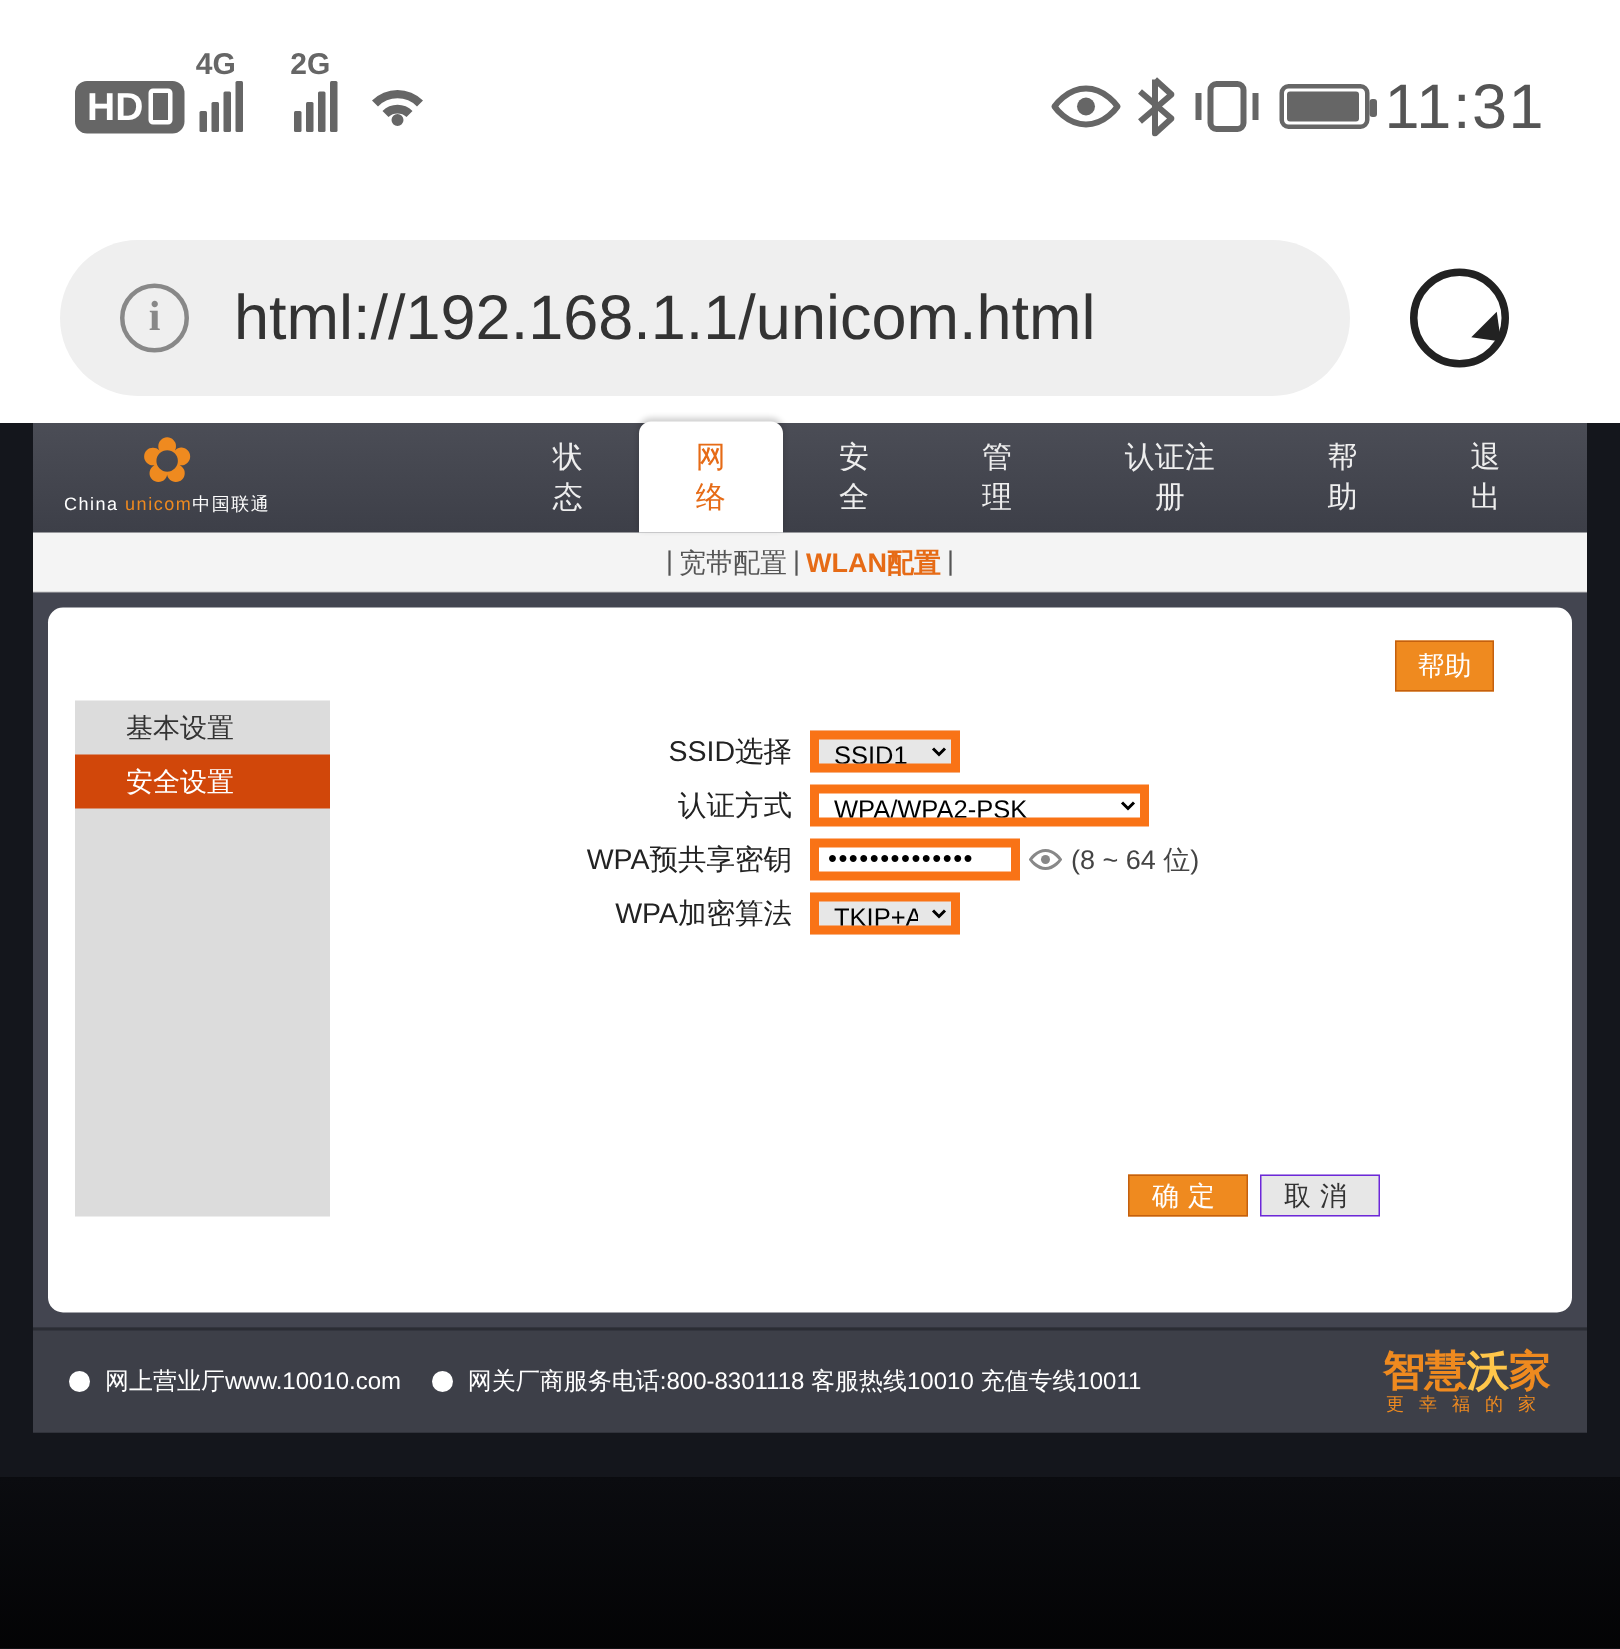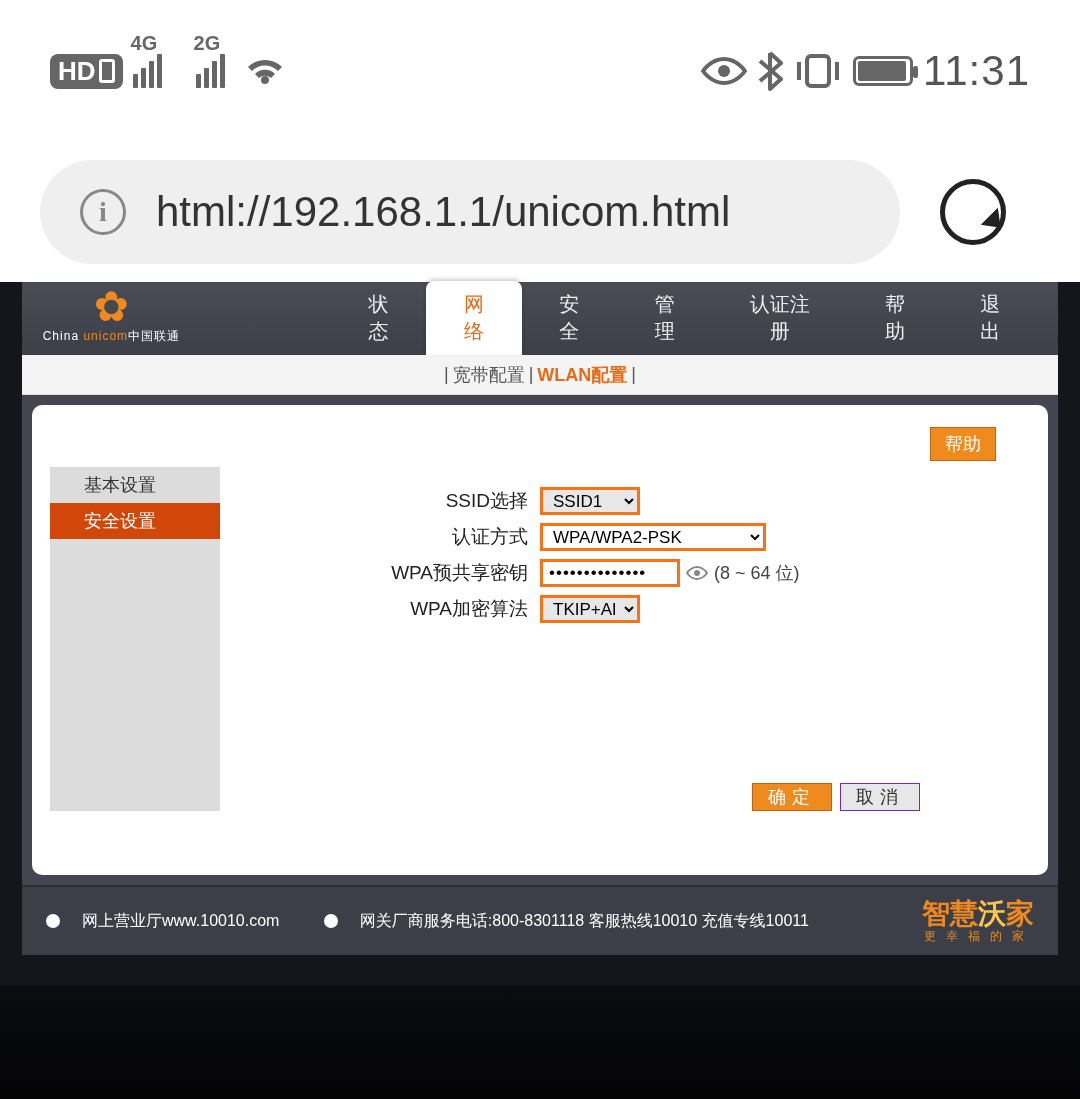--- a/index.html
+++ b/index.html
@@ -65,36 +65,36 @@
 .help-btn{position:absolute;right:52px;top:22px;background:var(--orange-light);color:#fff;font-size:18px;padding:4px 14px;border:1px solid #c4600e;cursor:pointer}
 
 .panel{display:flex;margin-top:44px}
 .sidemenu{width:170px;background:var(--pale-gray)}
 .sidemenu-item{padding:6px 0 6px 34px;font-size:18px;color:#333;cursor:pointer}
 .sidemenu-item.active{background:#d1470a;color:#fff}
 
 .formarea{flex:1;padding:20px 0 0 40px}
 .formrow{display:flex;align-items:center;margin-bottom:8px}
 .formlabel{width:280px;text-align:right;font-size:19px;color:#222;padding-right:12px}
-.sel,.inp{border:3px solid #f97316;background:#e7e7e7;height:28px;font-size:17px;padding:0 6px}
+.sel,.inp{border:6px solid #f97316;background:#e7e7e7;height:28px;font-size:17px;padding:0 6px}
 .sel-ssid{width:100px}
 .sel-auth{width:226px;background:#fff}
 .inp-key{width:140px;background:#fff;letter-spacing:1px}
 .sel-alg{width:100px}
 .eye-toggle{margin-left:6px;color:#888;font-size:22px;cursor:pointer}
 .hint{font-size:18px;color:#444;margin-left:6px;white-space:nowrap}
 
 .btnrow{display:flex;justify-content:flex-end;gap:8px;margin-top:160px;padding-right:110px}
 .btn{width:80px;height:28px;font-size:18px;letter-spacing:6px;text-align:center;border:1px solid #6d28d9;cursor:pointer;line-height:26px}
 .btn-ok{background:var(--orange-light);color:#fff;border-color:#c4600e}
 .btn-cancel{background:#e7e7e7;color:#333}
 
 
 .footer{height:70px;background:#3d3f48;border-top:2px solid #2b2d34;display:flex;align-items:center;justify-content:space-between;padding:0 24px}
-.footer-left{color:#fff;font-size:16px;display:flex;align-items:center;gap:20px}
+.footer-left{color:#fff;font-size:16px;display:flex;align-items:center;gap:8px}
 .dot{display:inline-block;width:14px;height:14px;background:#fff;border-radius:50%;margin-right:2px}
 .footer-logo{text-align:right;line-height:1.1}
 .fl-main{font-size:28px;font-weight:800}
 .fl-main .c1{color:var(--orange-light)}
 .fl-main .c2{color:#ffc64a}
 .fl-sub{color:var(--orange-light);font-size:12px;letter-spacing:10px}
 
 
 .bottom-black{height:160px;background:linear-gradient(#0b0c10,#000)}
 

